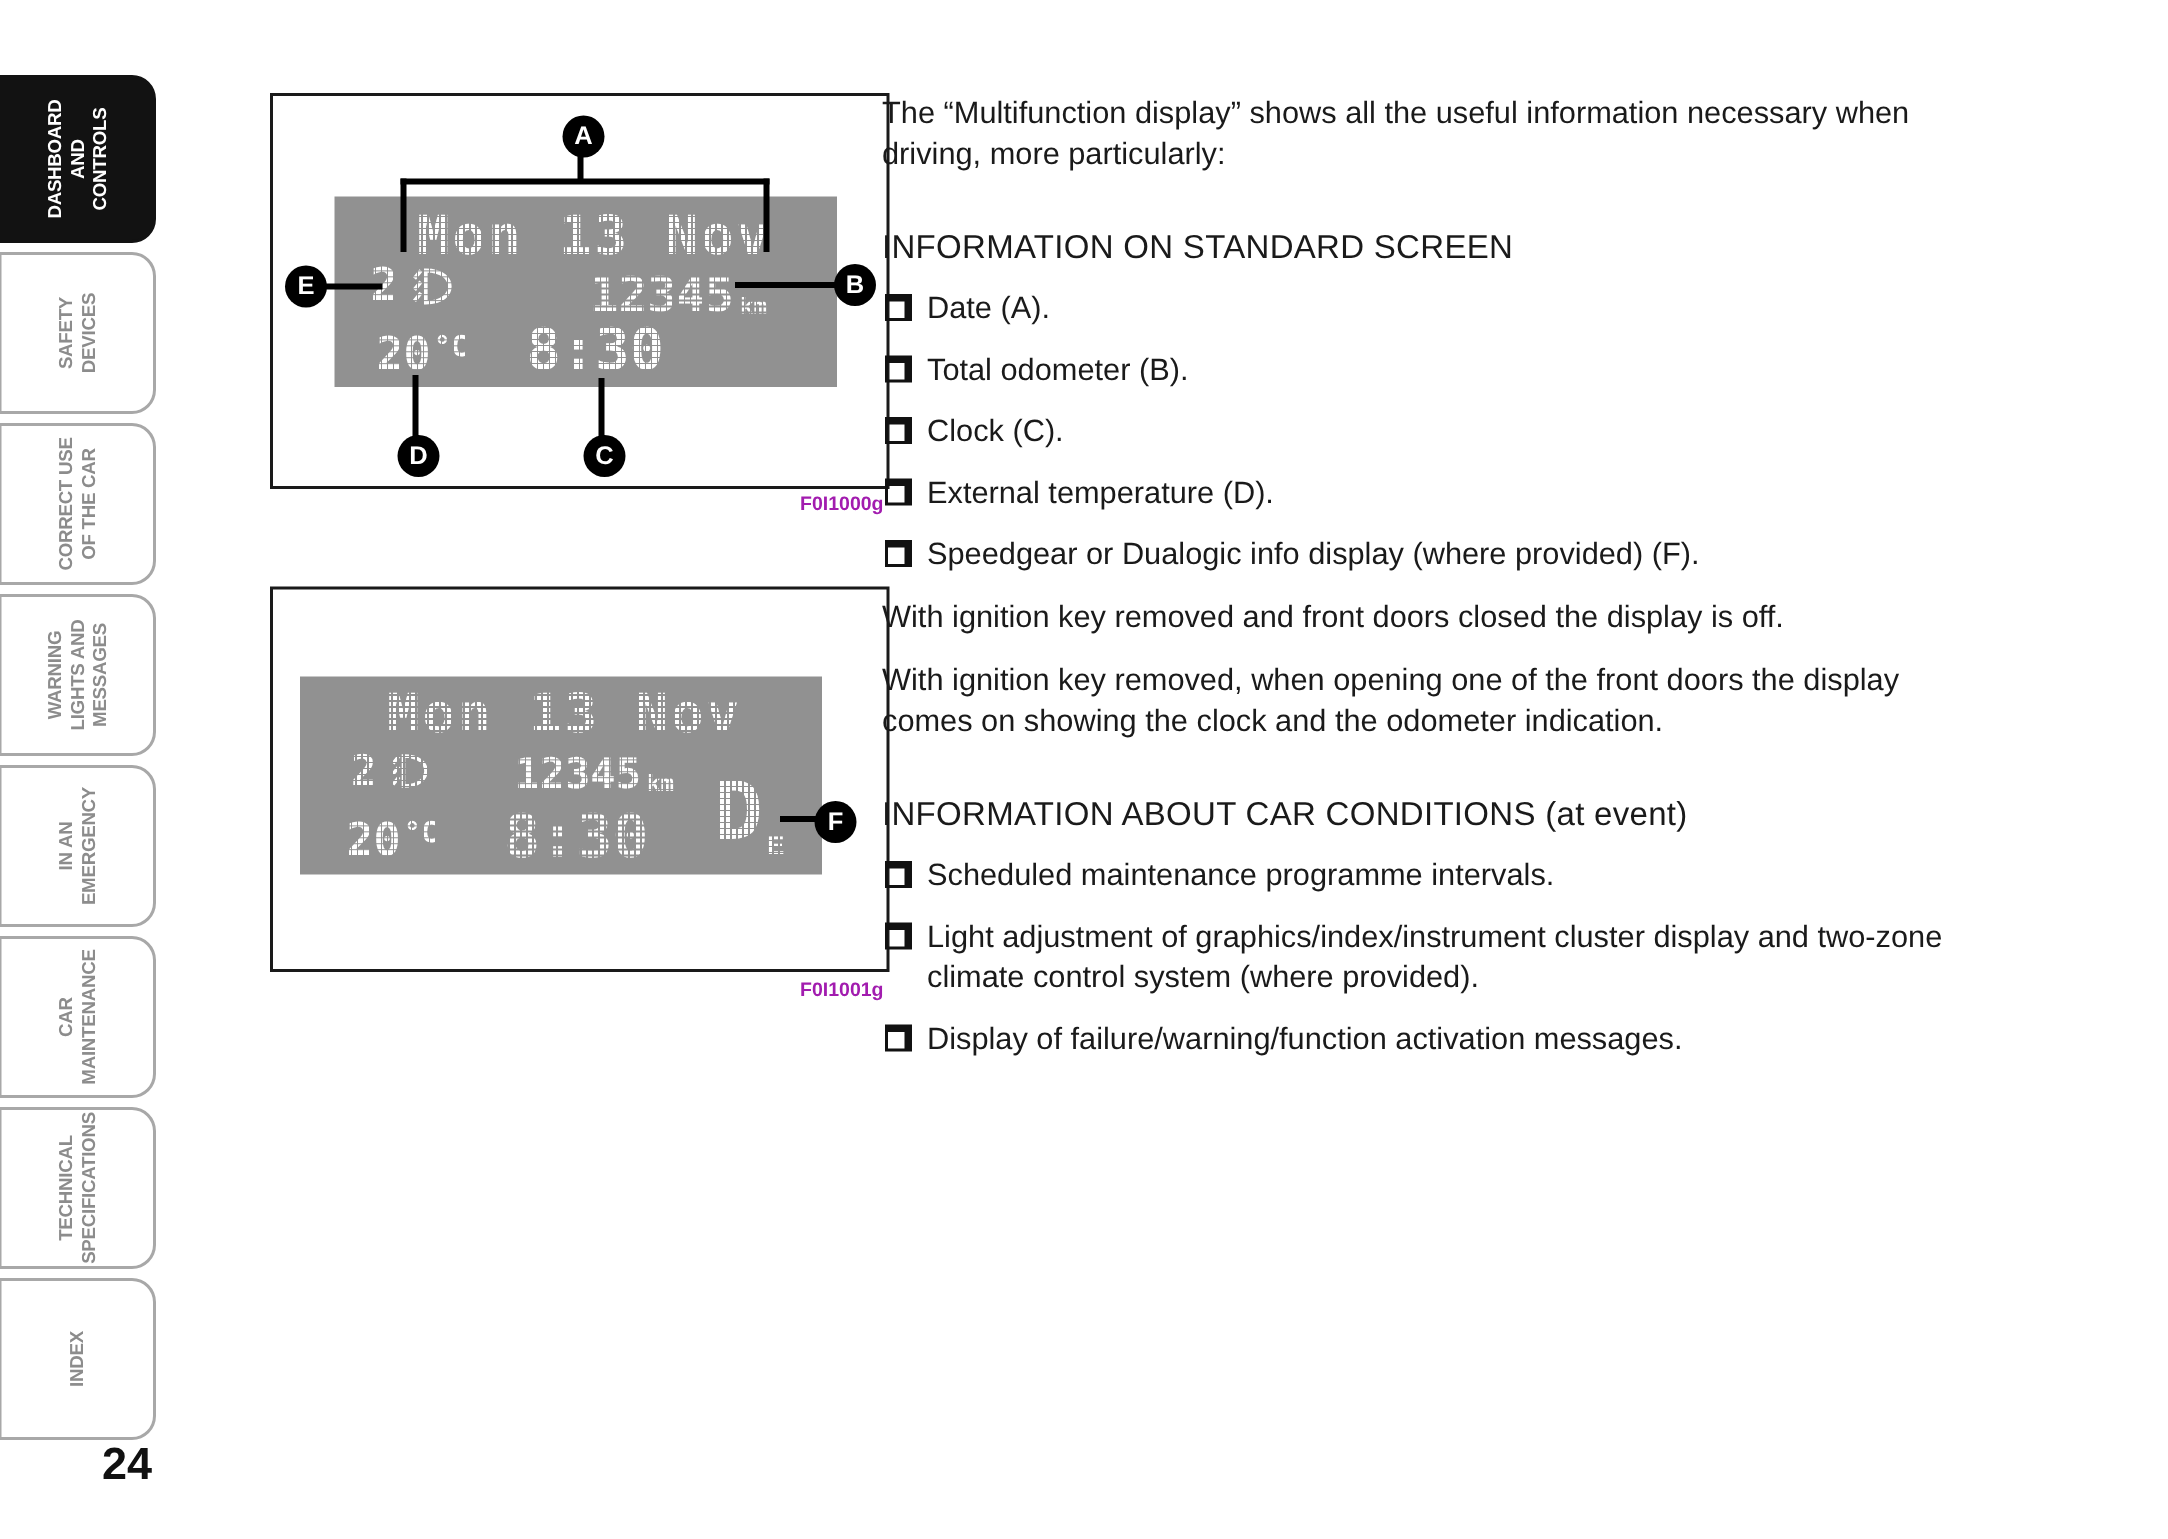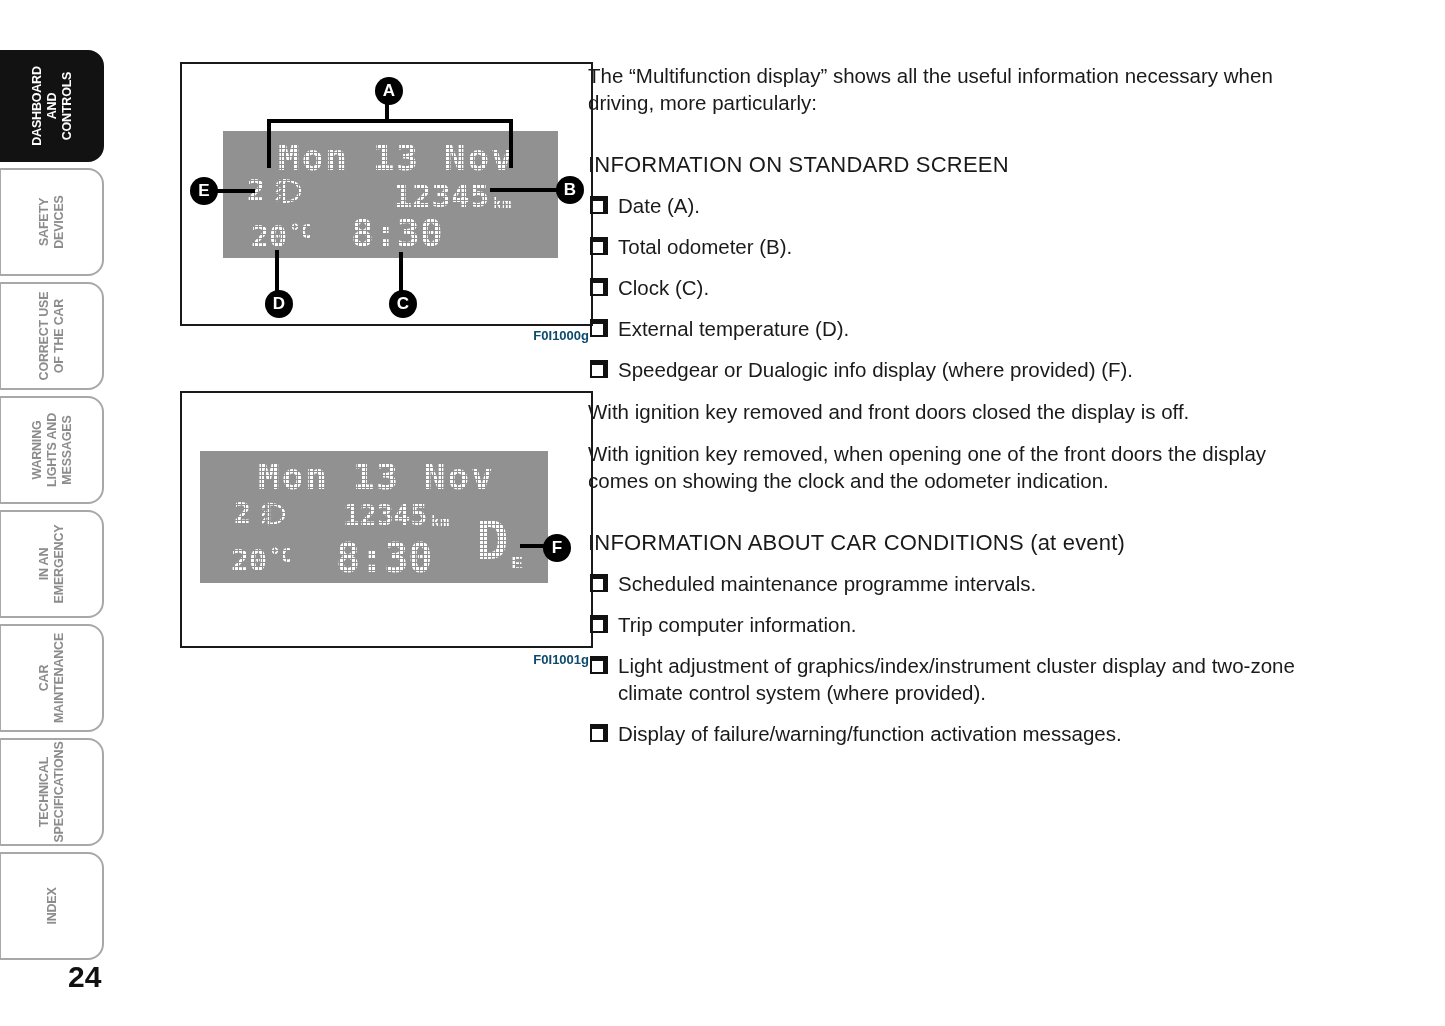--- a/index.html
+++ b/index.html
@@ -14,21 +14,21 @@
   .tab-label{position:absolute;left:50%;top:50%;width:114px;transform:translate(-50%,-50%) rotate(-90deg);
        text-align:center;font-size:12.5px;font-weight:bold;letter-spacing:-0.2px;line-height:1.18;
        color:#8c8c8c;white-space:pre-line;}
   .tab.active .tab-label{color:#ffffff;}
   .page-number{position:absolute;left:68px;top:960px;font-size:30px;font-weight:bold;color:#111111;}
 
   
   .fig{position:absolute;background:#ffffff;border:2px solid #1a1a1a;box-sizing:border-box;}
   .fig1{left:140px;top:46px;width:413px;height:264px;}
   .fig2{left:140px;top:375px;width:413px;height:257px;}
-  .figcap{position:absolute;right:2px;font-size:13px;font-weight:bold;color:#0c4a6e;}
+  .figcap{position:absolute;right:2px;font-size:13px;font-weight:bold;color:#a21caf;}
   .fig1 .figcap{top:264px;}
   .fig2 .figcap{top:259px;}
 
   .lcd-display{position:absolute;background:#919191;padding-left:10px;}
   .fig1 .lcd-display{left:41px;top:67px;width:325px;height:127px;}
   .fig2 .lcd-display{left:18px;top:58px;width:338px;height:132px;}
 
   .lcd{position:absolute;font-family:"DejaVu Sans Mono",monospace;color:#ffffff;font-weight:bold;white-space:nowrap;
     -webkit-mask-image:repeating-linear-gradient(#000 0 3px,transparent 3px 4px),repeating-linear-gradient(90deg,#000 0 3px,transparent 3px 4px);
     -webkit-mask-composite:source-in;
@@ -211,24 +211,20 @@
         </div>
         <p class="para">With ignition key removed and front doors closed the display is off.</p>
         <p class="para">With ignition key removed, when opening one of the front doors the display comes on showing the clock and the odometer indication.</p>
         <h2 class="section-heading">INFORMATION ABOUT CAR CONDITIONS (at event)</h2>
         <div class="bullet-row">
           <span class="bullet-box"></span>
           <span class="bullet-text">Scheduled maintenance programme intervals.</span>
         </div>
         <div class="bullet-row">
           <span class="bullet-box"></span>
-          <span class="bullet-text">Trip computer information.</span>
-        </div>
-        <div class="bullet-row">
-          <span class="bullet-box"></span>
           <span class="bullet-text">Light adjustment of graphics/index/instrument cluster display and two-zone climate control system (where provided).</span>
         </div>
         <div class="bullet-row">
           <span class="bullet-box"></span>
           <span class="bullet-text">Display of failure/warning/function activation messages.</span>
         </div>
       </div>
   </article>
 
 </div>

